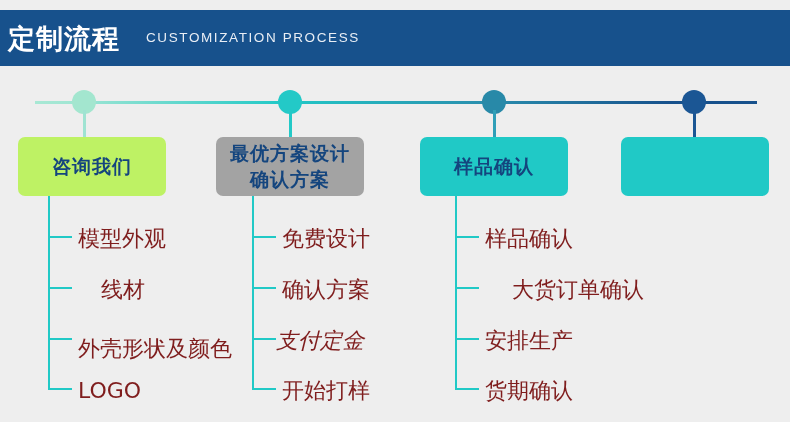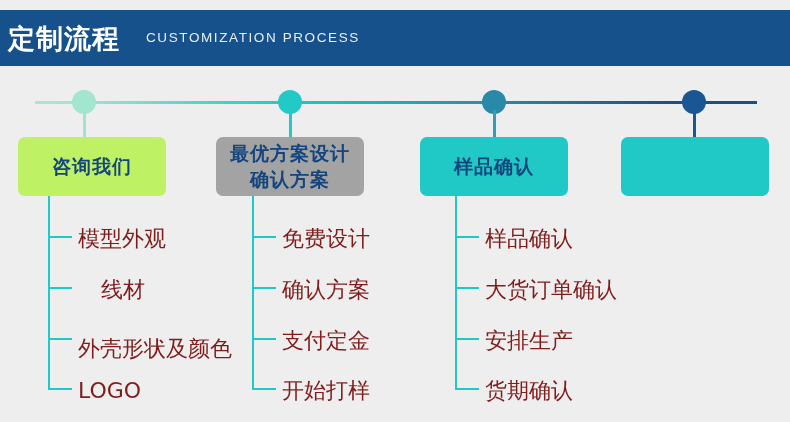--- a/index.html
+++ b/index.html
@@ -159,27 +159,27 @@
       <div class="sub-tick" style="left: 48px; top: 338px; width: 24px;"></div>
       <div class="sub-label" style="left: 78px; top: 330px; margin-top: 8px;">外壳形状及颜色</div>
       <div class="sub-tick" style="left: 48px; top: 388px; width: 24px;"></div>
       <div class="sub-label" style="left: 78px; top: 380px;">LOGO</div>
       <div class="sub-spine" style="left: 252px; top: 196px; height: 193px;"></div>
       <div class="sub-tick" style="left: 252px; top: 236px; width: 24px;"></div>
       <div class="sub-label" style="left: 282px; top: 228px;">免费设计</div>
       <div class="sub-tick" style="left: 252px; top: 287px; width: 24px;"></div>
       <div class="sub-label" style="left: 282px; top: 279px;">确认方案</div>
       <div class="sub-tick" style="left: 252px; top: 338px; width: 24px;"></div>
-      <div class="sub-label" style="left: 282px; top: 330px;">支付定金</div>
+      <div class="sub-label" style="left: 276px; top: 330px; font-style: italic;">支付定金</div>
       <div class="sub-tick" style="left: 252px; top: 388px; width: 24px;"></div>
       <div class="sub-label" style="left: 282px; top: 380px;">开始打样</div>
       <div class="sub-spine" style="left: 455px; top: 196px; height: 193px;"></div>
       <div class="sub-tick" style="left: 455px; top: 236px; width: 24px;"></div>
       <div class="sub-label" style="left: 485px; top: 228px;">样品确认</div>
       <div class="sub-tick" style="left: 455px; top: 287px; width: 24px;"></div>
-      <div class="sub-label" style="left: 485px; top: 279px;">大货订单确认</div>
+      <div class="sub-label" style="left: 512px; top: 279px;">大货订单确认</div>
       <div class="sub-tick" style="left: 455px; top: 338px; width: 24px;"></div>
       <div class="sub-label" style="left: 485px; top: 330px;">安排生产</div>
       <div class="sub-tick" style="left: 455px; top: 388px; width: 24px;"></div>
       <div class="sub-label" style="left: 485px; top: 380px;">货期确认</div>
     </div>
 
 </div>
 
 </body></html>

